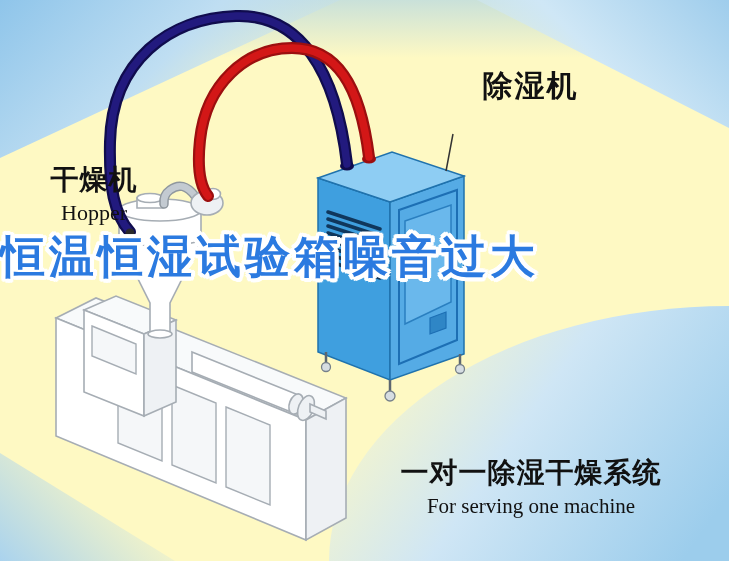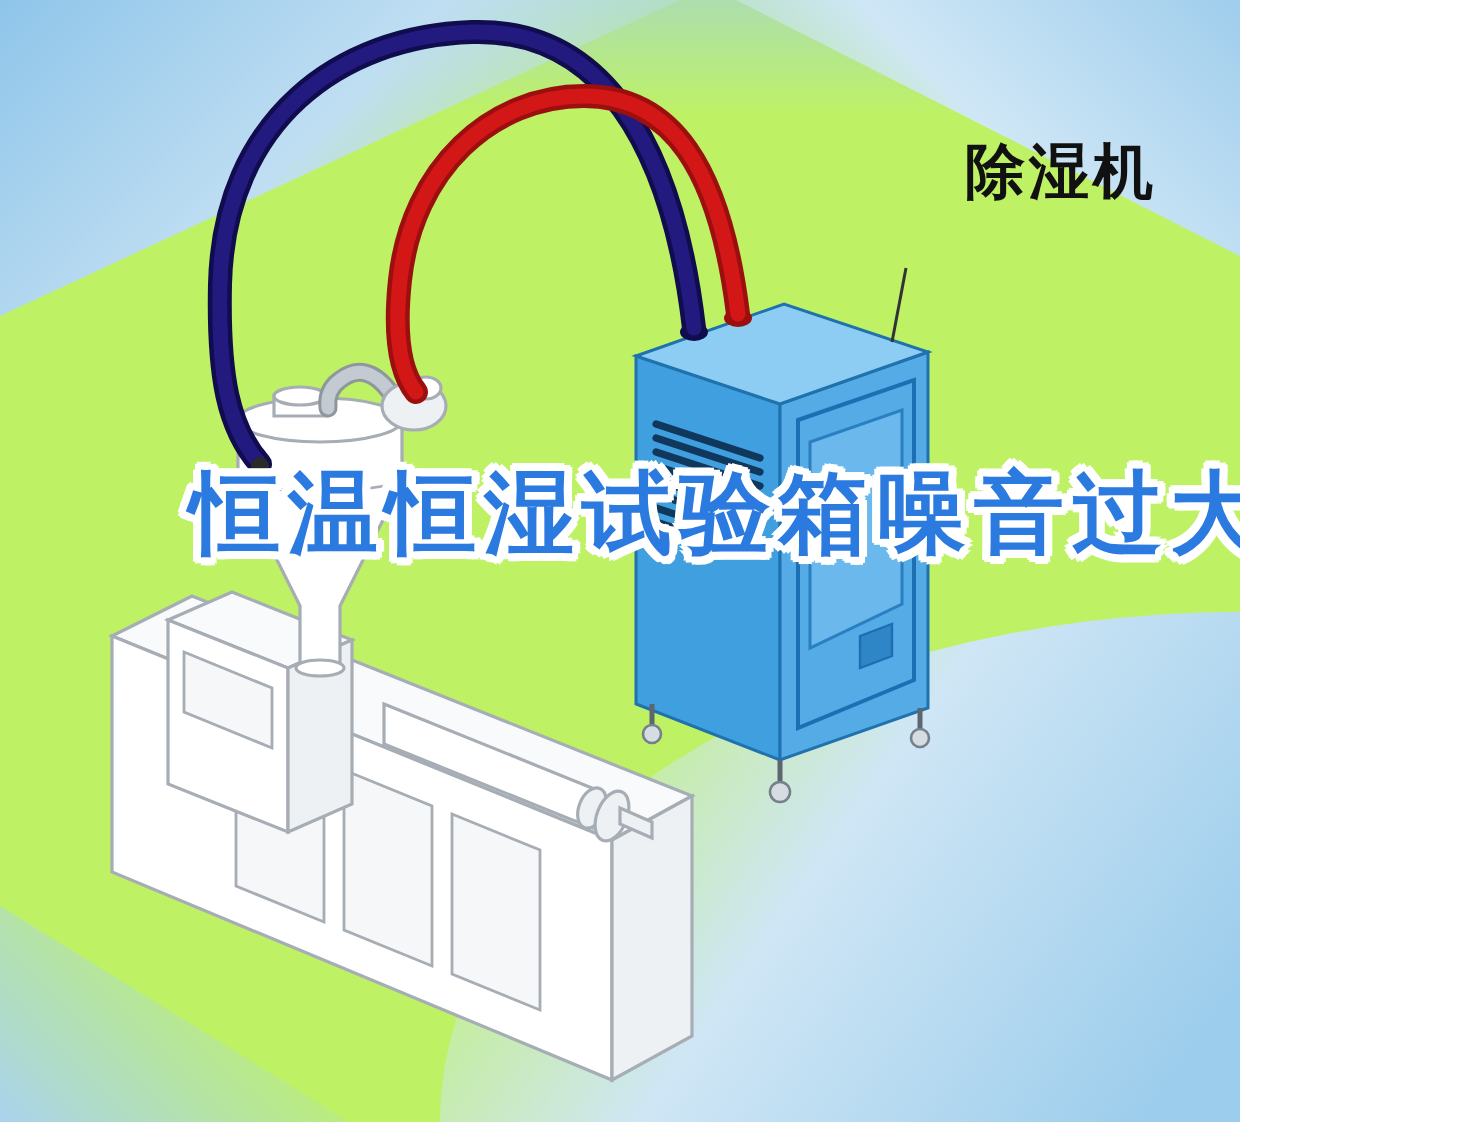--- a/index.html
+++ b/index.html
@@ -1,17 +1,17 @@
 <!DOCTYPE html>
 <html style="--title-blue: #2b7ae0; --text-black: #111111; --pipe-red: #d31717; --pipe-red-dark: #9c0f0f; --pipe-navy: #221a7e; --pipe-navy-dark: #100c4e; --cabinet-top: #8ecdf3; --cabinet-left: #3f9fdf; --cabinet-right: #55abe5; --cabinet-door: #6ab8ec; --swoosh-blue: #9ccdec;"><head>
 <meta charset="utf-8">
 <style>
   *{margin:0;padding:0;box-sizing:border-box}
   html,body{background:#ffffff}
-  .canvas{position:relative;width:620px;height:561px;background:#bef264;overflow:hidden;
+  .canvas{position:relative;width:729px;height:561px;background:#fef9c3;overflow:hidden;
           font-family:"DejaVu Sans","Liberation Sans",sans-serif;color:#111}
 
   
   .swoosh{position:absolute;pointer-events:none;z-index:0}
   .top-band{left:0;top:0;width:729px;height:58px;
     background:linear-gradient(to bottom,rgba(158,205,236,.55),rgba(255,255,255,0))}
   .swoosh-tl{left:0;top:0;width:340px;height:158px;
     background:linear-gradient(135deg,#8fc5ea 0%,#bfdef2 45%,rgba(255,255,255,0) 80%);
     clip-path:polygon(0 0,100% 0,0 100%)}
   .swoosh-tr{right:0;top:0;width:252px;height:128px;
@@ -53,21 +53,21 @@
   .text-layer{position:absolute;left:0;top:0;width:729px;height:561px;z-index:3;pointer-events:none}
   .label{position:absolute;text-align:center;color:var(--text-black,#111)}
   .label .zh{font-weight:bold}
   .serif{font-family:"Liberation Serif","DejaVu Serif",serif}
   .dehum-label{left:448px;top:66px;width:165px}
   .dehum-label .zh{font-size:30px;letter-spacing:2px}
   .dehum-label .en{font-size:24px;margin-top:1px}
   .dryer-label{left:34px;top:161px;width:120px}
   .dryer-label .zh{font-size:28px;letter-spacing:1px}
   .dryer-label .en{font-size:22px;margin-top:1px}
-  .page-title{position:absolute;left:0;right:0;top:233px;text-align:center;font-weight:bold;
+  .page-title{position:absolute;left:0;right:0;top:233px;font-weight:bold;
     color:var(--title-blue,#2b7ae0);
     text-shadow:-3px -3px 0 #fff,3px -3px 0 #fff,-3px 3px 0 #fff,3px 3px 0 #fff,
       -4px 0 0 #fff,4px 0 0 #fff,0 -4px 0 #fff,0 4px 0 #fff,
       -2px -4px 0 #fff,2px 4px 0 #fff,4px -2px 0 #fff,-4px 2px 0 #fff}
   .page-title .t1,.page-title .t2{font-size:45px;letter-spacing:4px;line-height:1.08}
   .system-label{left:390px;top:454px;width:282px}
   .system-label .zh{font-size:28px;letter-spacing:1px}
   .system-label .en{font-size:21px;margin-top:2px}
 </style>
 </head>
@@ -164,20 +164,28 @@
 
     <line class="pointer" x1="453" y1="134" x2="446" y2="171"></line>
   </svg>
 
   <div class="text-layer">
 
     <div class="label dehum-label">
       <div class="zh">除湿机</div>
     </div>
 
+    <div class="label dryer-label">
+      <div class="zh">干燥机</div>
+      <div class="en serif">Hopper</div>
+    </div>
 
     <div class="page-title">
       <div class="t1">恒温恒湿试验箱噪音过大</div>
     </div>
 
+    <div class="label system-label">
+      <div class="zh">一对一除湿干燥系统</div>
+      <div class="en serif">For serving one machine</div>
+    </div>
   </div>
 
 </div>
 
 </body></html>

